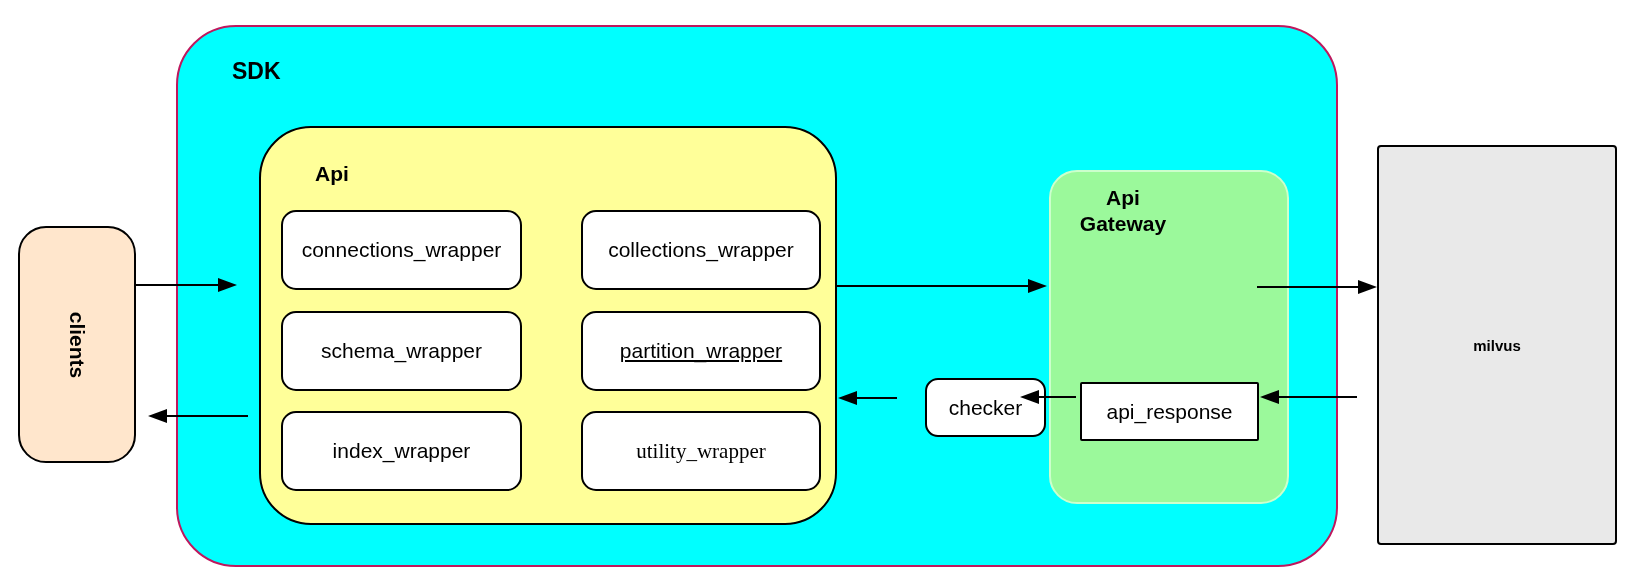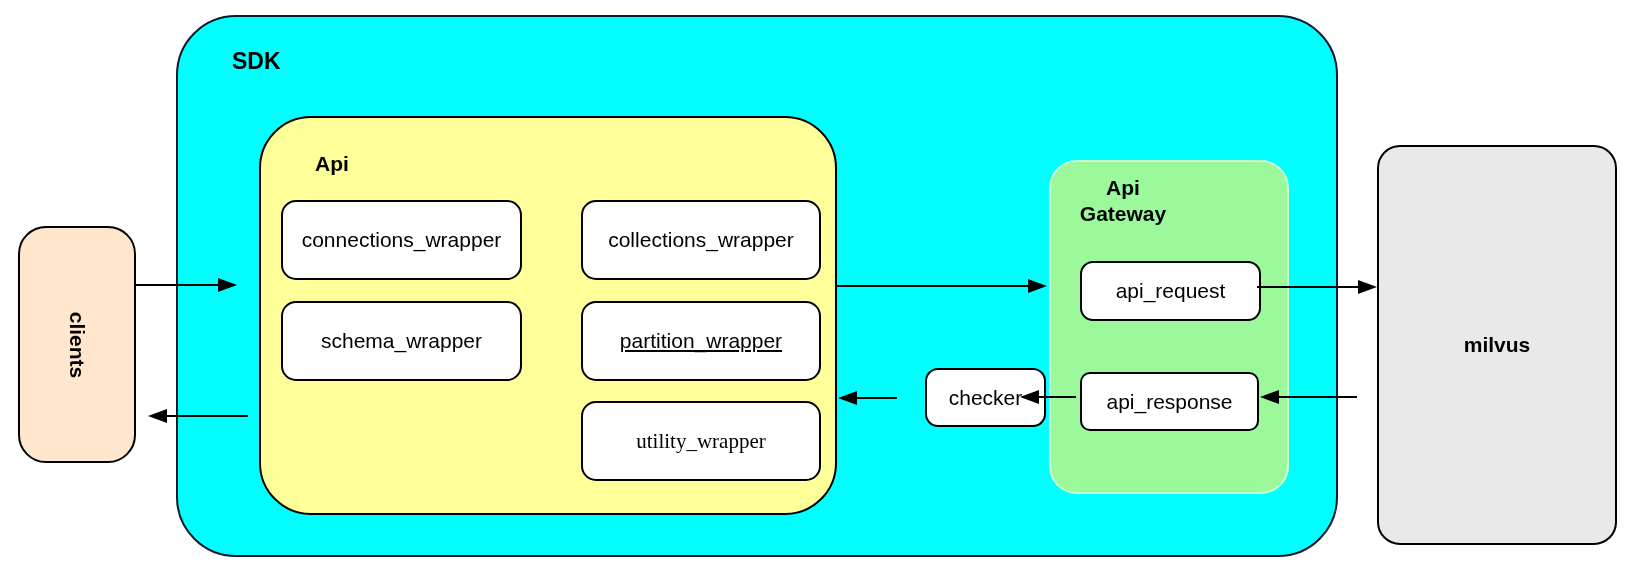--- a/index.html
+++ b/index.html
@@ -9,22 +9,22 @@
     height: 574px;
     background: #ffffff;
     font-family: "Liberation Sans", sans-serif;
     color: #000;
     overflow: hidden;
   }
   .box { position: absolute; box-sizing: border-box; }
 
   
   .sdk {
-    left: 176px; top: 15px; width: 1162px; height: 542px;
-    background: #00ffff; border: 2px solid #0f172a; border-radius: 60px;
+    left: 176px; top: 25px; width: 1162px; height: 542px;
+    background: #00ffff; border: 2px solid #be185d; border-radius: 60px;
   }
   .sdk-label {
     position: absolute; left: 54px; top: 31px;
     font-size: 23px; font-weight: bold;
   }
   .api-wrapper {
     left: 257px; top: 114px; width: 578px; height: 399px;
     background: #ffff99; border: 2px solid #000; border-radius: 52px;
   }
   .api-wrapper-label {
@@ -46,41 +46,41 @@
     left: 18px; top: 226px; width: 118px; height: 237px;
     background: #ffe6cc; border: 2px solid #000; border-radius: 28px;
     display: flex; align-items: center; justify-content: center;
   }
   .clients .vtext {
     transform: rotate(90deg);
     font-size: 21px; font-weight: bold; white-space: nowrap;
   }
   .milvus {
     left: 1377px; top: 145px; width: 240px; height: 400px;
-    background: #e9e9e9; border: 2px solid #000; border-radius: 23px;
+    background: #e9e9e9; border: 2px solid #000; border-radius: 4px;
     display: flex; align-items: center; justify-content: center;
-    font-size: 21px; font-weight: bold;
+    font-size: 15px; font-weight: bold;
   }
 
   
   .node {
     position: absolute; box-sizing: border-box;
     background: #ffffff; border: 2px solid #000; border-radius: 15px;
     display: flex; align-items: center; justify-content: center;
     font-size: 21px;
   }
   .w-conn { left: 20px;  top: 82px;  width: 241px; height: 80px; }
   .w-coll { left: 320px; top: 82px;  width: 240px; height: 80px; }
   .w-schm { left: 20px;  top: 183px; width: 241px; height: 80px; }
   .w-part { left: 320px; top: 183px; width: 240px; height: 80px; text-decoration: underline; }
   .w-indx { left: 20px;  top: 283px; width: 241px; height: 80px; }
   .w-util { left: 320px; top: 283px; width: 240px; height: 80px; font-family: Liberation Serif, serif; }
 
   .g-request  { left: 29px; top: 99px;  width: 181px; height: 60px; border-radius: 13px; }
-  .g-response { left: 29px; top: 210px; width: 179px; height: 59px; border-radius: 10px; }
+  .g-response { left: 29px; top: 210px; width: 179px; height: 59px; border-radius: 2px; }
 
   .checker { left: 897px; top: 366px; width: 121px; height: 59px; border-radius: 13px; margin-left: 26px; }
 
   
   .arrow { position: absolute; height: 14px; }
   .arrow .shaft { position: absolute; top: 6px; height: 2px; background: #000; }
   .arrow .head { position: absolute; top: 0; width: 0; height: 0;
                  border-top: 7px solid transparent; border-bottom: 7px solid transparent; }
   .arrow.right .shaft { left: 0; right: 14px; }
   .arrow.right .head  { right: 0; border-left: 19px solid #000; }
@@ -109,31 +109,31 @@
 
     <div class="box api-wrapper" style="left:81px; top:99px;">
       <div class="api-wrapper-label">
         <div>Api</div>
         <div>Wrapper</div>
       </div>
       <div class="node w-conn">connections_wrapper</div>
       <div class="node w-coll">collections_wrapper</div>
       <div class="node w-schm">schema_wrapper</div>
       <div class="node w-part">partition_wrapper</div>
+      <div class="node w-indx">index_wrapper</div>
       <div class="node w-util">utility_wrapper</div>
     </div>
 
     <div class="node checker" style="left:721px; top:351px;">checker</div>
 
     <div class="box api-gateway" style="left:871px; top:143px;">
       <div class="api-gateway-label">
         <div>Api</div>
         <div>Gateway</div>
       </div>
-      <div class="node g-request">api_request</div>
       <div class="node g-response">api_response</div>
     </div>
   </div>
 
   <div class="box milvus">milvus</div>
 
   <div class="arrow right a1">
     <div class="shaft"></div>
     <div class="head"></div>
   </div>

